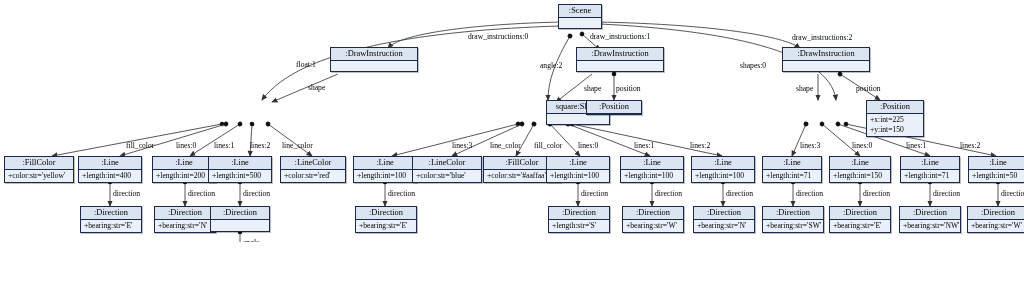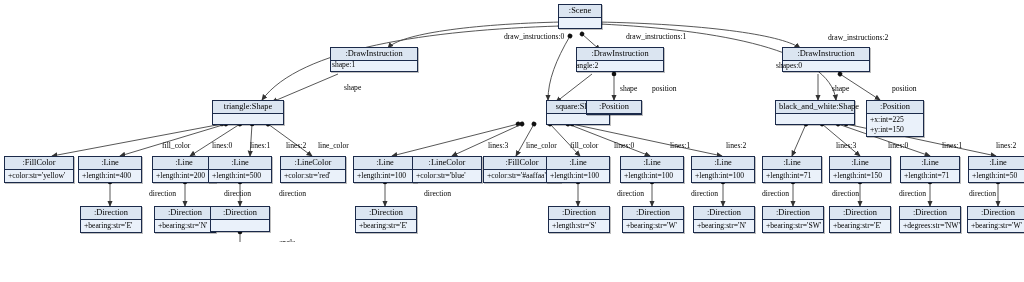--- a/index.html
+++ b/index.html
@@ -7,21 +7,21 @@
   #canvas{position:relative;width:1024px;height:242px;overflow:hidden;background:#fff;}
   #edges{position:absolute;left:0;top:0;width:1024px;height:282px;pointer-events:none;}
 
   .node{position:absolute;box-sizing:border-box;border:1px solid #1b2a4a;background:#dbe5f1;
         box-shadow:1px 1px 0 rgba(0,0,0,.25);}
   .node .hdr{text-align:center;color:#000;padding:1px 3px;white-space:nowrap;
              border-bottom:1px solid #1b2a4a;background:#dbe5f1;line-height:10px;}
   .node .body{background:#eaf1fa;padding:1px 3px;line-height:10px;white-space:nowrap;}
   .node .body div{white-space:nowrap;}
 
-  .elabel{position:absolute;color:#000;white-space:nowrap;line-height:9px;margin-left:36px;}
+  .elabel{position:absolute;color:#000;white-space:nowrap;line-height:9px;}
 
   .fs9{font-size:8.4px;}
   .fs8{font-size:7.6px;}
 </style>
 </head>
 <body>
 
 <div id="canvas">
 
   <svg id="edges" viewBox="0 0 1024 282">
@@ -104,34 +104,26 @@
   <div class="node fs9" style="left:576px;top:47px;width:88px;">
     <div class="hdr">:DrawInstruction</div>
     <div class="body" style="height:8px;"></div>
   </div>
 
   <div class="node fs9" style="left:782px;top:47px;width:88px;">
     <div class="hdr">:DrawInstruction</div>
     <div class="body" style="height:8px;"></div>
   </div>
 
-  <div class="node fs9" style="left:212px;top:100px;width:72px;">
-    <div class="hdr">triangle:Shape</div>
-    <div class="body" style="height:8px;"></div>
-  </div>
 
   <div class="node fs9" style="left:514px;top:100px;width:64px;margin-left:32px;">
     <div class="hdr">square:Shape</div>
     <div class="body" style="height:8px;"></div>
   </div>
 
-  <div class="node fs9" style="left:775px;top:100px;width:80px;">
-    <div class="hdr">black_and_white:Shape</div>
-    <div class="body" style="height:8px;"></div>
-  </div>
 
   <div class="node fs8" style="left:586px;top:100px;width:56px;">
     <div class="hdr fs9">:Position</div>
   </div>
 
   <div class="node fs8" style="left:866px;top:100px;width:58px;">
     <div class="hdr fs9">:Position</div>
     <div class="body">
       <div>+x:int=225</div>
       <div>+y:int=150</div>
@@ -281,35 +273,35 @@
   </div>
   <div class="node fs8" style="left:829px;top:206px;width:62px;">
     <div class="hdr fs9">:Direction</div>
     <div class="body">
         <div>+bearing:str='E'</div>
       </div>
   </div>
   <div class="node fs8" style="left:899px;top:206px;width:62px;">
     <div class="hdr fs9">:Direction</div>
     <div class="body">
-        <div>+degrees:str='NW'</div>
+        <div>+bearing:str='NW'</div>
       </div>
   </div>
   <div class="node fs8" style="left:967px;top:206px;width:62px;">
     <div class="hdr fs9">:Direction</div>
     <div class="body">
         <div>+bearing:str='W'</div>
       </div>
   </div>
 
   <div class="elabel fs8" style="left:468px;top:32px;">draw_instructions:0</div>
   <div class="elabel fs8" style="left:590px;top:32px;">draw_instructions:1</div>
   <div class="elabel fs8" style="left:792px;top:33px;">draw_instructions:2</div>
 
-  <div class="elabel fs8" style="left:296px;top:60px;">shape:1</div>
+  <div class="elabel fs8" style="left:296px;top:60px;">float:1</div>
   <div class="elabel fs8" style="left:540px;top:61px;">angle:2</div>
   <div class="elabel fs8" style="left:740px;top:61px;">shapes:0</div>
 
   <div class="elabel fs8" style="left:308px;top:83px;">shape</div>
   <div class="elabel fs8" style="left:584px;top:84px;">shape</div>
   <div class="elabel fs8" style="left:616px;top:84px;">position</div>
   <div class="elabel fs8" style="left:796px;top:84px;">shape</div>
   <div class="elabel fs8" style="left:856px;top:84px;">position</div>
 
   <div class="elabel fs8" style="left:126px;top:141px;">fill_color</div>

